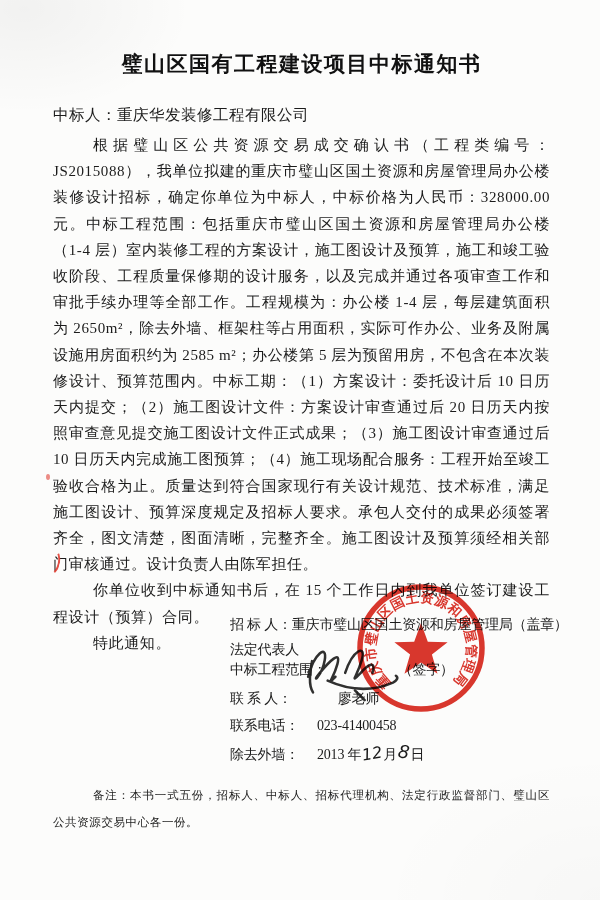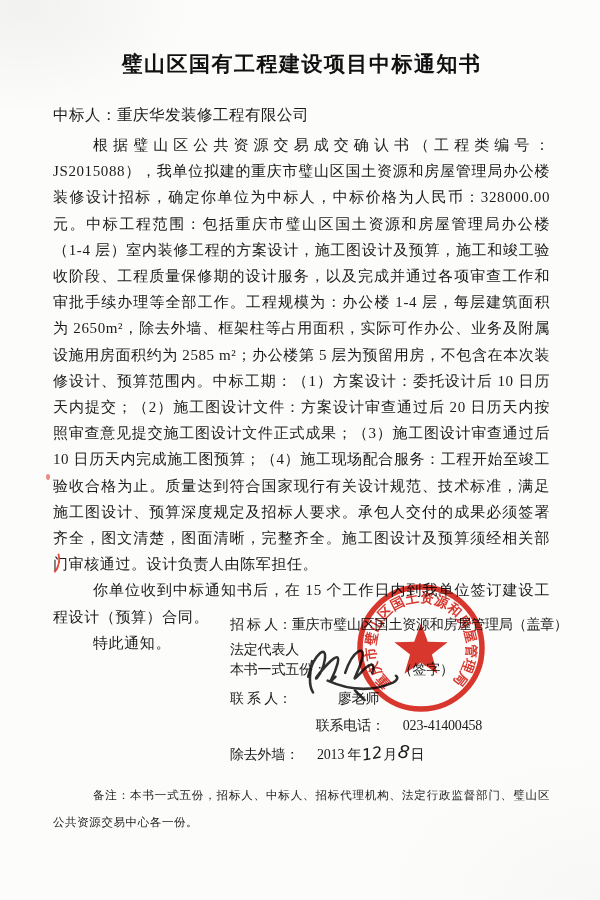--- a/index.html
+++ b/index.html
@@ -39,21 +39,21 @@
   
   .sig{
     position:absolute;left:230px;top:614px;
     font-size:14px;line-height:21px;letter-spacing:-0.2px;
     z-index:1;
   }
   .srow{white-space:nowrap;}
   .r1{margin-bottom:5px;}
   .r2,.r3{line-height:20px;}
   .r4{margin-top:8px;}
-  .r5{margin-top:6px;text-align:center;}
+  .r5{margin-top:6px;}
   .r6{margin-top:6px;}
   .gap-sign{margin-left:72px;}
   .gap-contact{margin-left:46px;}
   .gap-val{margin-left:18px;}
   .hand{
     display:inline-block;
     font-family:"DejaVu Sans",sans-serif;
     font-style:italic;
     font-size:16px;
     transform:rotate(-10deg);
@@ -116,21 +116,21 @@
   </div>
 
   <div class="sig">
     <div class="srow r1">
       <span>招 标 人：</span><span>重庆市璧山区国土资源和房屋管理局（盖章）</span>
     </div>
     <div class="srow r2">
       <span>法定代表人</span>
     </div>
     <div class="srow r3">
-      <span>本书一式五份：</span><span class="gap-sign">（签字）</span>
+      <span>中标工程范围：</span><span class="gap-sign">（签字）</span>
     </div>
     <div class="srow r4">
       <span>联 系 人：</span><span class="gap-contact">廖老师</span>
     </div>
     <div class="srow r5">
       <span>联系电话：</span><span class="gap-val">023-41400458</span>
     </div>
     <div class="srow r6">
       <span>除去外墙：</span><span class="gap-val">2013 年</span><span class="hand">12</span><span>月</span><span class="hand hand8">8</span><span>日</span>
     </div>

